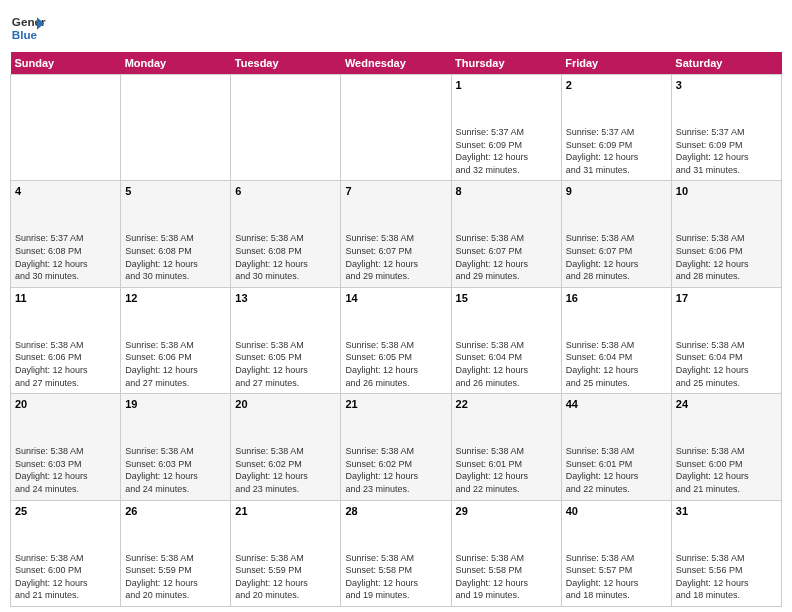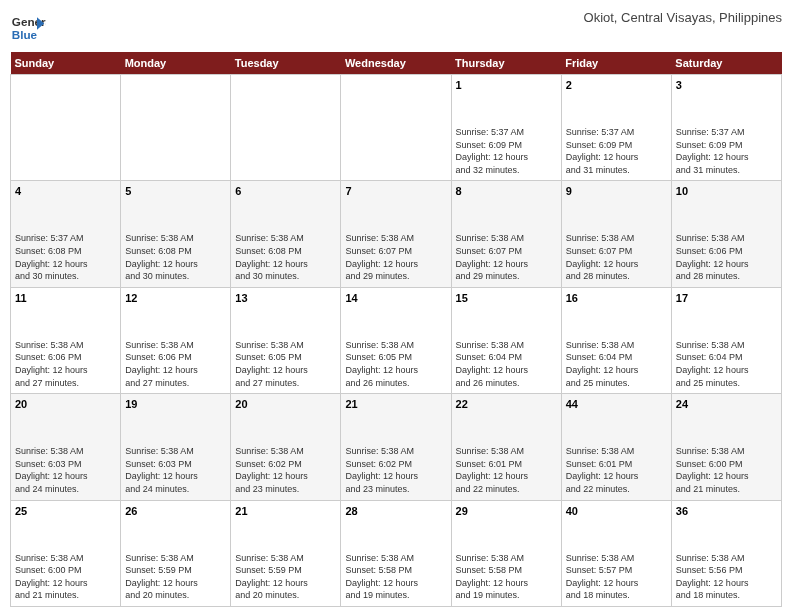--- a/index.html
+++ b/index.html
@@ -37,21 +37,21 @@
     .subtitle {
       font-size: 13px;
       color: #444;
     }
     table {
       width: 100%;
       border-collapse: collapse;
       font-size: 10px;
     }
     thead tr th {
-      background-color: #7f1d1d;
+      background-color: #be185d;
       color: #fff;
       padding: 5px 4px;
       text-align: left;
       font-size: 11px;
       font-weight: bold;
     }
     tbody tr td {
       border: 1px solid #ccc;
       padding: 4px;
       vertical-align: top;
@@ -83,21 +83,20 @@
 
 <div class="header-area">
   <div class="logo">
     <svg class="logo-icon" viewBox="0 0 40 40">
       <text x="2" y="18" font-size="13" font-weight="bold" fill="#333">General</text>
       <text x="2" y="32" font-size="13" font-weight="bold" fill="#2a6db5">Blue</text>
       <polygon points="30,8 38,15 30,22" fill="#2a6db5"></polygon>
     </svg>
   </div>
   <div class="title-block">
-    <div class="subtitle">Okiot, Central Visayas, Philippines</div>
   </div>
 </div>
 
 <table>
   <thead>
     <tr>
     <th>Sunday</th>
         <th>Monday</th>
         <th>Tuesday</th>
         <th>Wednesday</th>
@@ -324,21 +323,21 @@
 and 19 minutes.</div>
         </td>
         <td>
           <span class="day-num">40</span>
           <div class="day-info" style="white-space: pre-line;">Sunrise: 5:38 AM
 Sunset: 5:57 PM
 Daylight: 12 hours
 and 18 minutes.</div>
         </td>
         <td>
-          <span class="day-num">36</span>
+          <span class="day-num">31</span>
           <div class="day-info" style="white-space: pre-line;">Sunrise: 5:38 AM
 Sunset: 5:56 PM
 Daylight: 12 hours
 and 18 minutes.</div>
         </td>
       </tr>
     </tbody>
 </table>
 
 </body></html>

